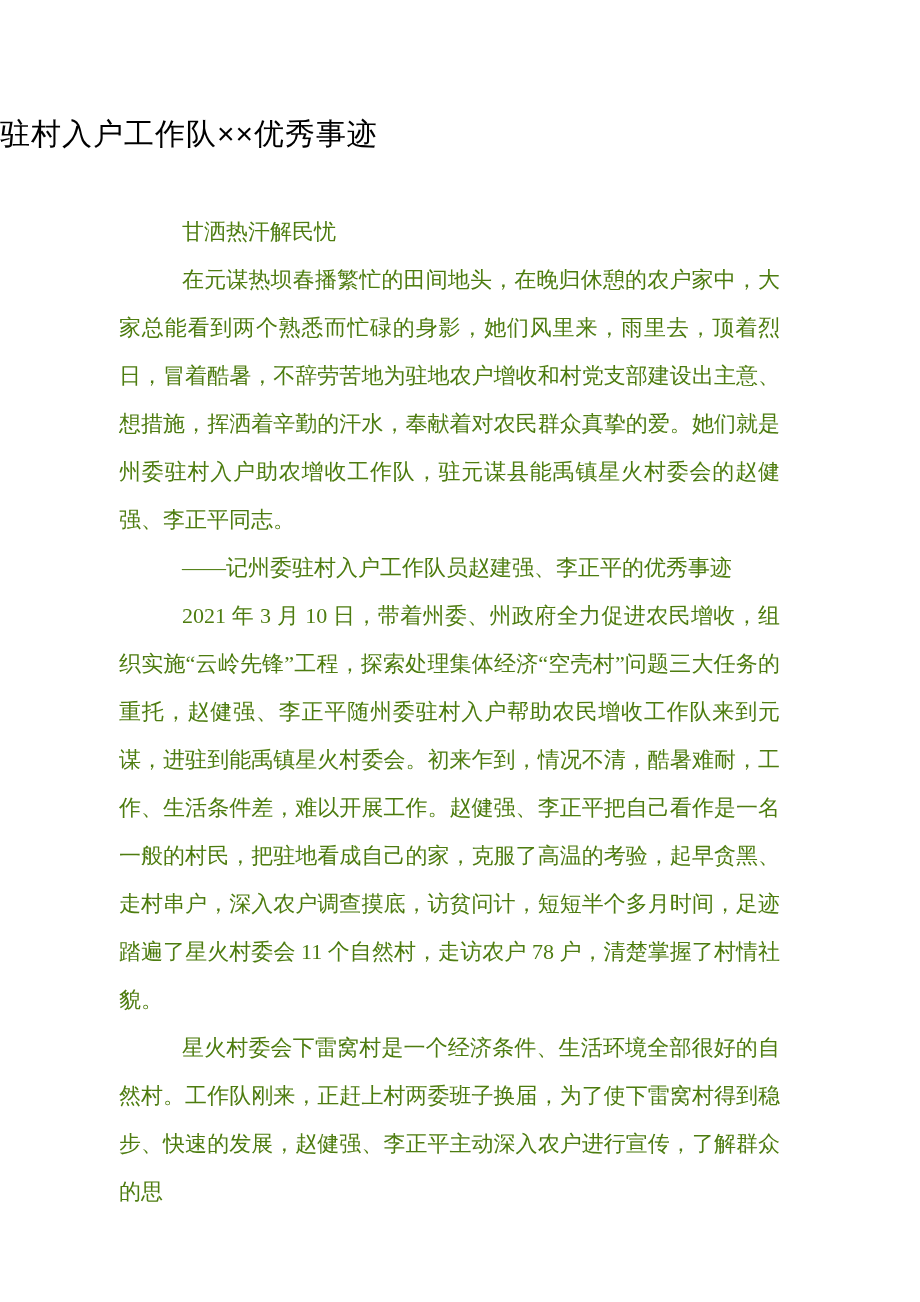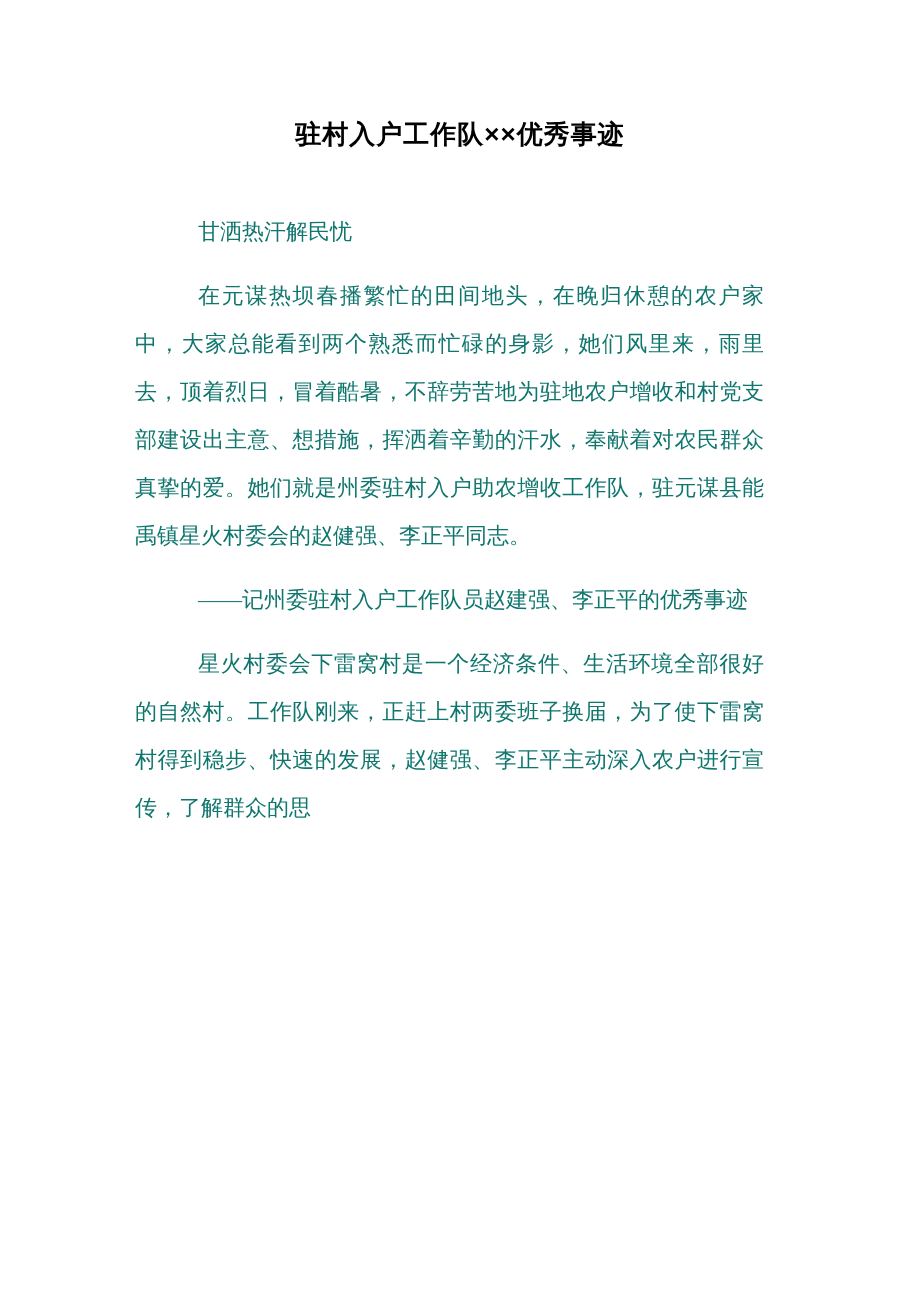--- a/index.html
+++ b/index.html
@@ -17,49 +17,49 @@
   .page {
     width: 920px;
     height: 1302px;
     box-sizing: border-box;
     padding-top: 116px;
     background: #ffffff;
   }
   .doc-title {
     margin: 0;
     width: 920px;
-    text-align: center;
     font-family: "Liberation Sans", sans-serif;
-    font-weight: 700;
-    font-size: 26px;
+    font-weight: 400;
+    font-size: 30px;
     line-height: 36px;
     letter-spacing: 1px;
     color: #000000;
   }
   .content {
     margin: 56px 0 0 119px;
     width: 661px;
   }
   .content p {
-    margin: 16px;
+    margin: 0;
     font-size: 22px;
     line-height: 48px;
     text-align: justify;
     text-indent: 63px;
     font-family: "Liberation Serif", serif;
     font-weight: 400;
-    color: #0f766e;
+    color: #4d7c0f;
     word-break: break-all;
   }
 </style>
 </head>
 <body>
 
 <div class="page">
   <h1 class="doc-title">驻村入户工作队××优秀事迹</h1>
 
   <div class="content">
     <p>甘洒热汗解民忧</p>
     <p>在元谋热坝春播繁忙的田间地头，在晚归休憩的农户家中，大家总能看到两个熟悉而忙碌的身影，她们风里来，雨里去，顶着烈日，冒着酷暑，不辞劳苦地为驻地农户增收和村党支部建设出主意、想措施，挥洒着辛勤的汗水，奉献着对农民群众真挚的爱。她们就是州委驻村入户助农增收工作队，驻元谋县能禹镇星火村委会的赵健强、李正平同志。</p>
     <p>——记州委驻村入户工作队员赵建强、李正平的优秀事迹</p>
+    <p>2021 年 3 月 10 日，带着州委、州政府全力促进农民增收，组织实施“云岭先锋”工程，探索处理集体经济“空壳村”问题三大任务的重托，赵健强、李正平随州委驻村入户帮助农民增收工作队来到元谋，进驻到能禹镇星火村委会。初来乍到，情况不清，酷暑难耐，工作、生活条件差，难以开展工作。赵健强、李正平把自己看作是一名一般的村民，把驻地看成自己的家，克服了高温的考验，起早贪黑、走村串户，深入农户调查摸底，访贫问计，短短半个多月时间，足迹踏遍了星火村委会 11 个自然村，走访农户 78 户，清楚掌握了村情社貌。</p>
     <p>星火村委会下雷窝村是一个经济条件、生活环境全部很好的自然村。工作队刚来，正赶上村两委班子换届，为了使下雷窝村得到稳步、快速的发展，赵健强、李正平主动深入农户进行宣传，了解群众的思</p>
   </div>
 </div>
 
 </body></html>

